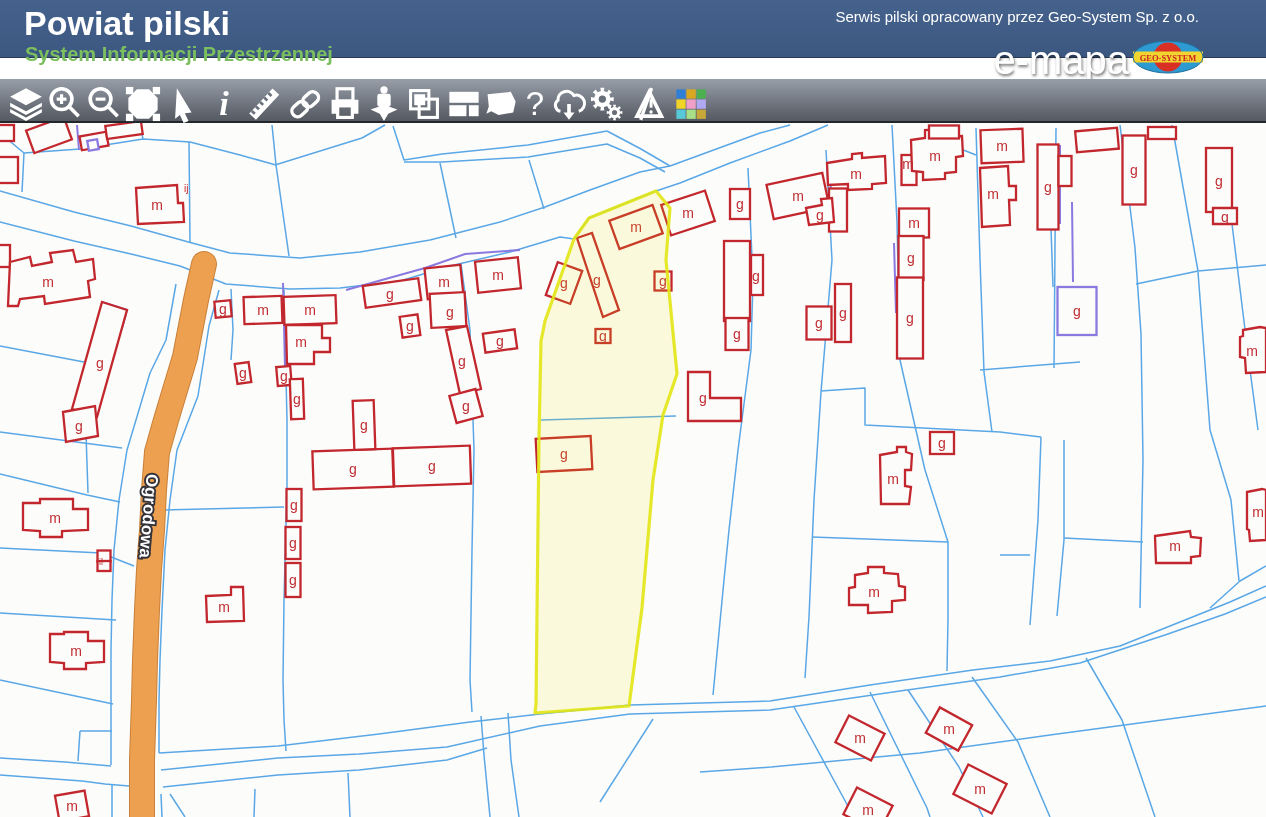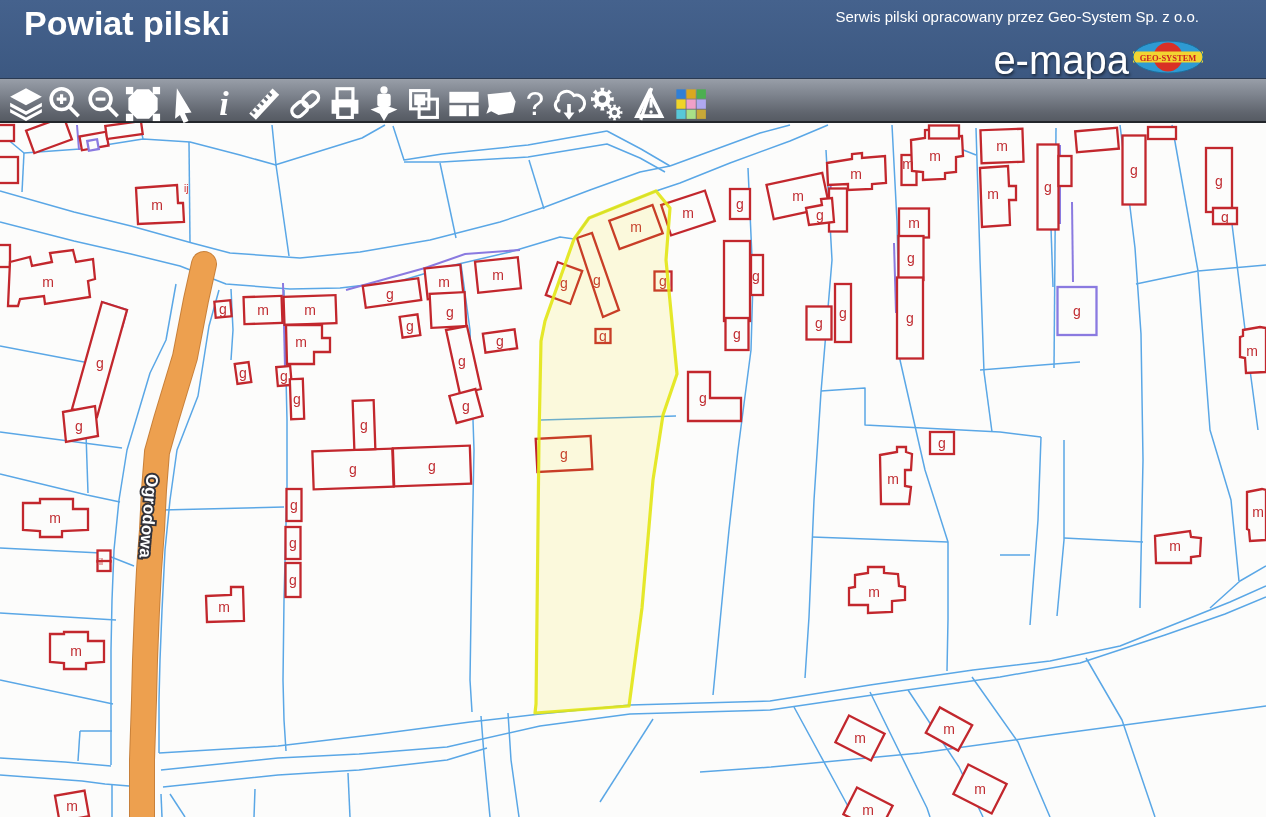--- a/index.html
+++ b/index.html
@@ -1,26 +1,27 @@
 <!DOCTYPE html>
 <html><head><meta charset="utf-8"><style>
 * { margin:0; padding:0; box-sizing:border-box; }
 html,body { width:1266px; height:817px; overflow:hidden; font-family:"Liberation Sans", sans-serif; }
-#header { position:absolute; top:0; left:0; width:1266px; height:79px; background:#45618a; background:linear-gradient(180deg,#45628d 0%,#3c5881 100%); border-bottom:1px solid #2a3a52; }
+#header { position:absolute; top:0; left:0; width:1266px; height:58px; background:#45618a; background:linear-gradient(180deg,#45628d 0%,#3c5881 100%); border-bottom:1px solid #2a3a52; }
 #title { position:absolute; left:24px; top:4px; font-size:34px; font-weight:bold; color:#fff; letter-spacing:0px; }
 #subtitle { position:absolute; left:25px; top:43px; font-size:20px; font-weight:bold; color:#7cbf5e; }
 #serwis { position:absolute; right:67px; top:8px; font-size:15px; color:#fff; }
 #emapa { position:absolute; right:137px; top:38px; font-size:40px; color:#fff; text-shadow:1px 2px 3px rgba(0,0,0,0.55); }
 #logo { position:absolute; right:62px; top:40px; }
 #toolbar { position:absolute; top:79px; left:0; width:1266px; height:44px; background:linear-gradient(180deg,#989ea8 0%,#7c828c 40%,#60656e 80%,#565b63 100%); border-bottom:2px solid #23262b; }
 #map { position:absolute; top:123px; left:0; width:1266px; height:694px; }
 </style></head>
 <body>
 <div id="header">
   <div id="title">Powiat pilski</div>
+  <div id="subtitle">System Informacji Przestrzennej</div>
   <div id="serwis">Serwis pilski opracowany przez Geo-System Sp. z o.o.</div>
   <div id="emapa">e-mapa</div>
   <svg id="logo" width="72" height="34" viewBox="0 0 72 34">
     <ellipse cx="36" cy="17" rx="35" ry="16" fill="#2e9ad2"></ellipse>
     <circle cx="36" cy="17" r="14.5" fill="#d93025"></circle>
     <rect x="1" y="11.5" width="70" height="11" fill="#f2d431"></rect>
     <ellipse cx="36" cy="17" rx="35" ry="16" fill="none" stroke="#1d6f9e" stroke-width="1"></ellipse>
     <text x="36" y="21" font-size="8.5" fill="#c22" text-anchor="middle" font-family="Liberation Serif,serif" font-weight="bold">GEO-SYSTEM</text>
   </svg>
 </div>

